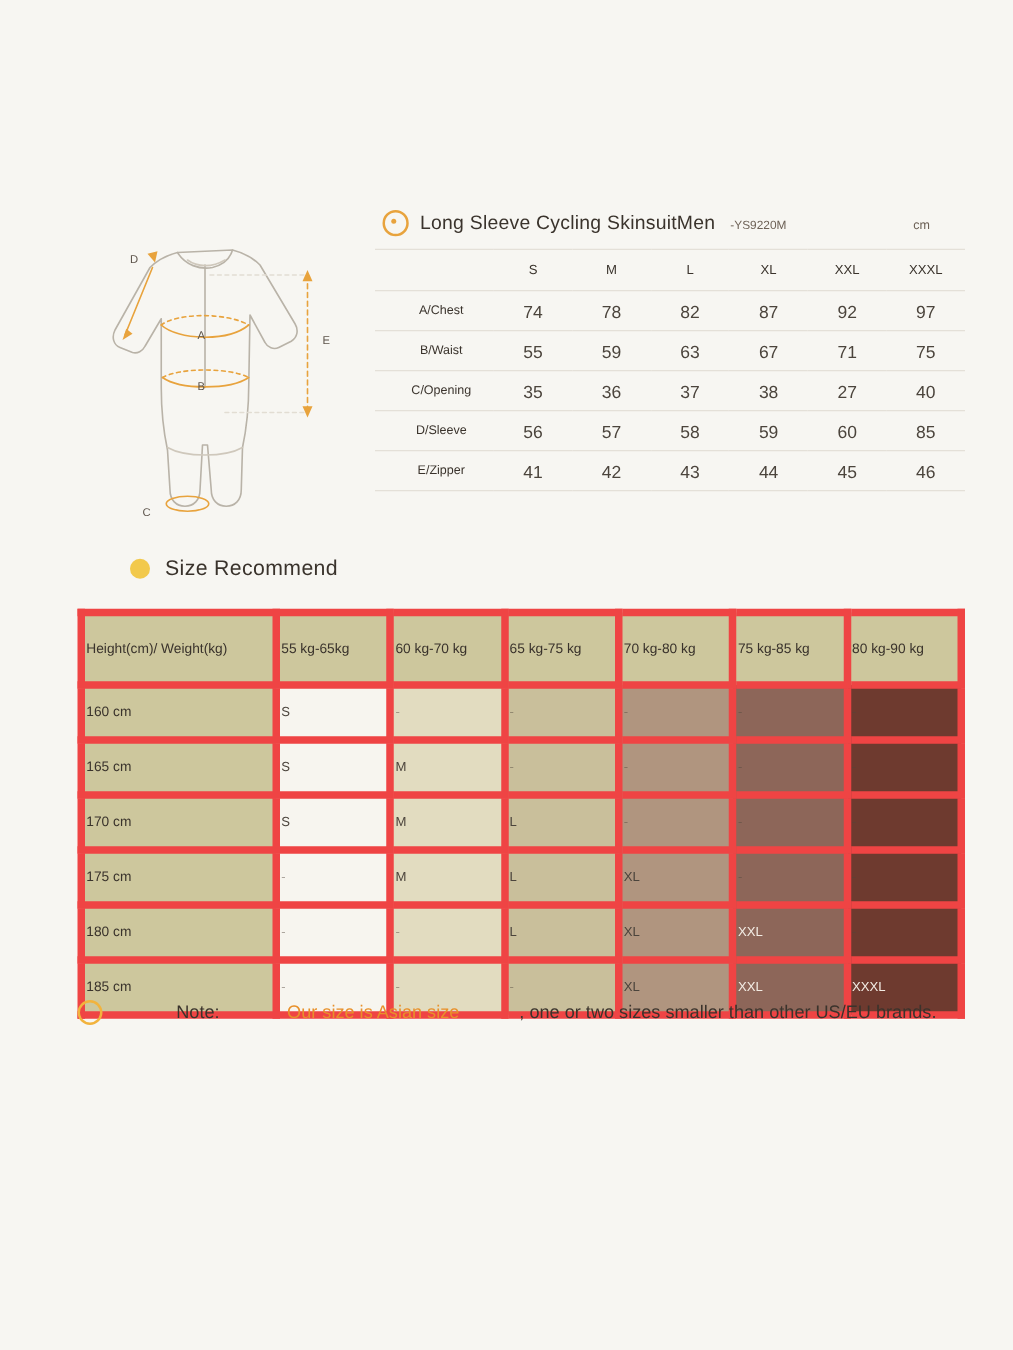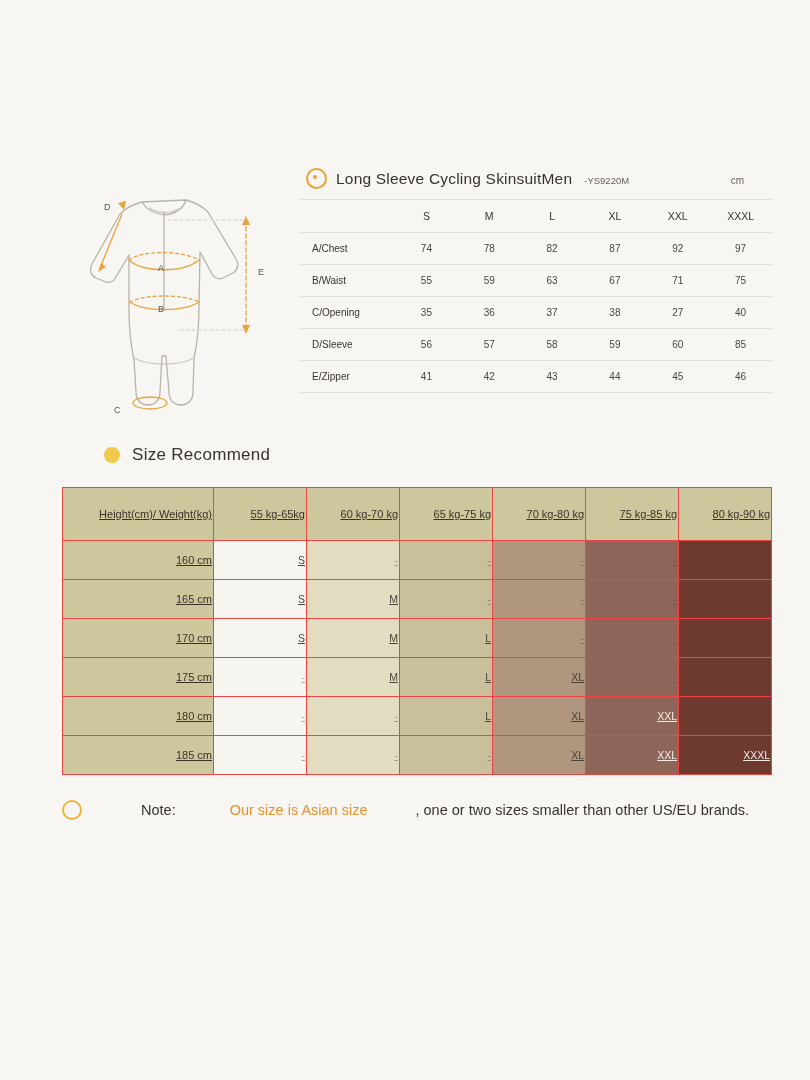--- a/index.html
+++ b/index.html
@@ -88,29 +88,29 @@
     padding-top: 3px;
   }
 
   table.meas {
     border-collapse: collapse;
     width: 472px;
     table-layout: fixed;
   }
   table.meas th, table.meas td {
     font-weight: normal;
-    font-size: 10px;
+    font-size: 14px;
     color: #4b443c;
     height: 29px;
     text-align: center;
     border-top: 1px solid #e4e0d8;
     border-bottom: 1px solid #e4e0d8;
   }
   table.meas tr th:first-child, table.meas tr td:first-child {
-    text-align: left;
+    text-align: center;
     padding-left: 12px;
     width: 82px;
     font-size: 10px;
     color: #3a332c;
   }
   table.meas thead th {
     font-size: 10.5px;
     color: #3a332c;
     height: 30px;
   }
@@ -145,25 +145,24 @@
     top: 487px;
     width: 710px;
   }
   table.rec {
     border-collapse: collapse;
     width: 710px;
     table-layout: fixed;
   }
   table.rec th, table.rec td {
     font-weight: normal;
-    text-align: right;
+    text-align: left;
     height: 36px;
     font-size: 10.5px;
-    border: 1px solid #ef4444;
-    text-decoration: underline;
+    border: 6px solid #ef4444;
   }
   table.rec thead th {
     background: #cdc79d;
     color: #3a332c;
     font-size: 11px;
     height: 50px;
   }
   table.rec thead th:first-child { width: 148px; }
   table.rec tbody td:first-child {
     background: #cdc79d;

